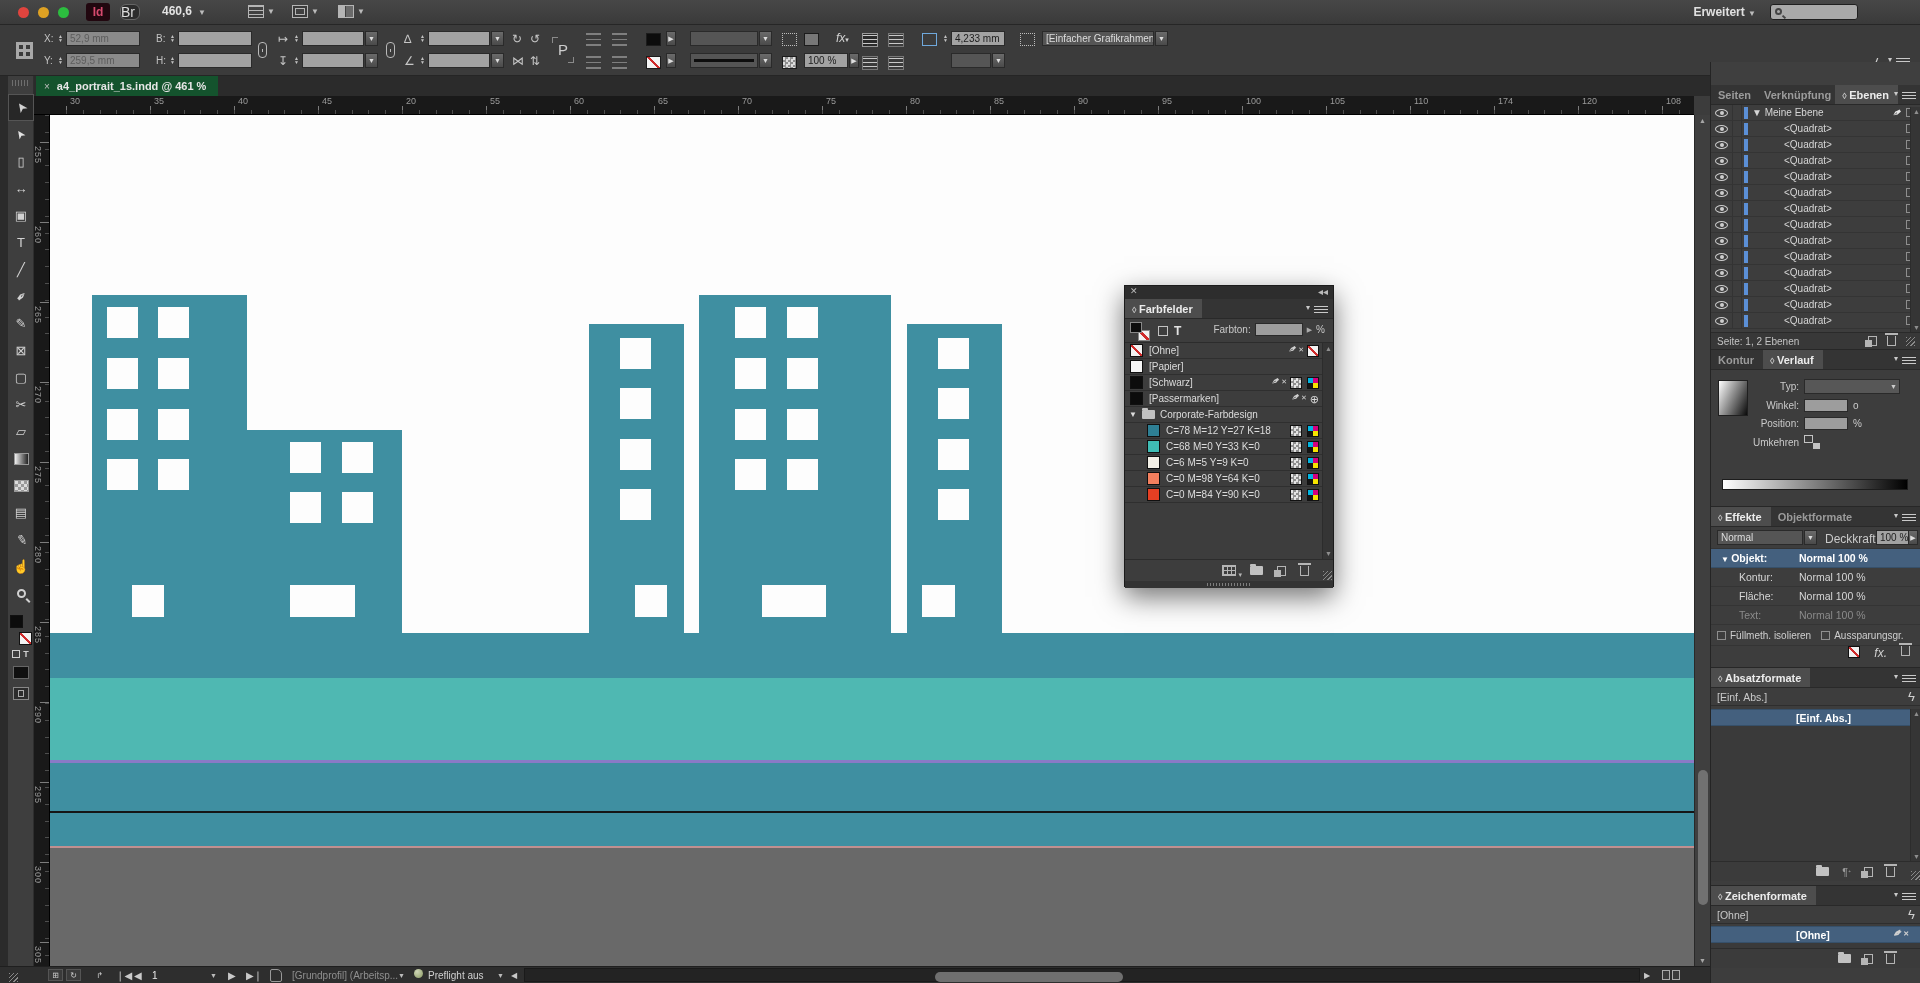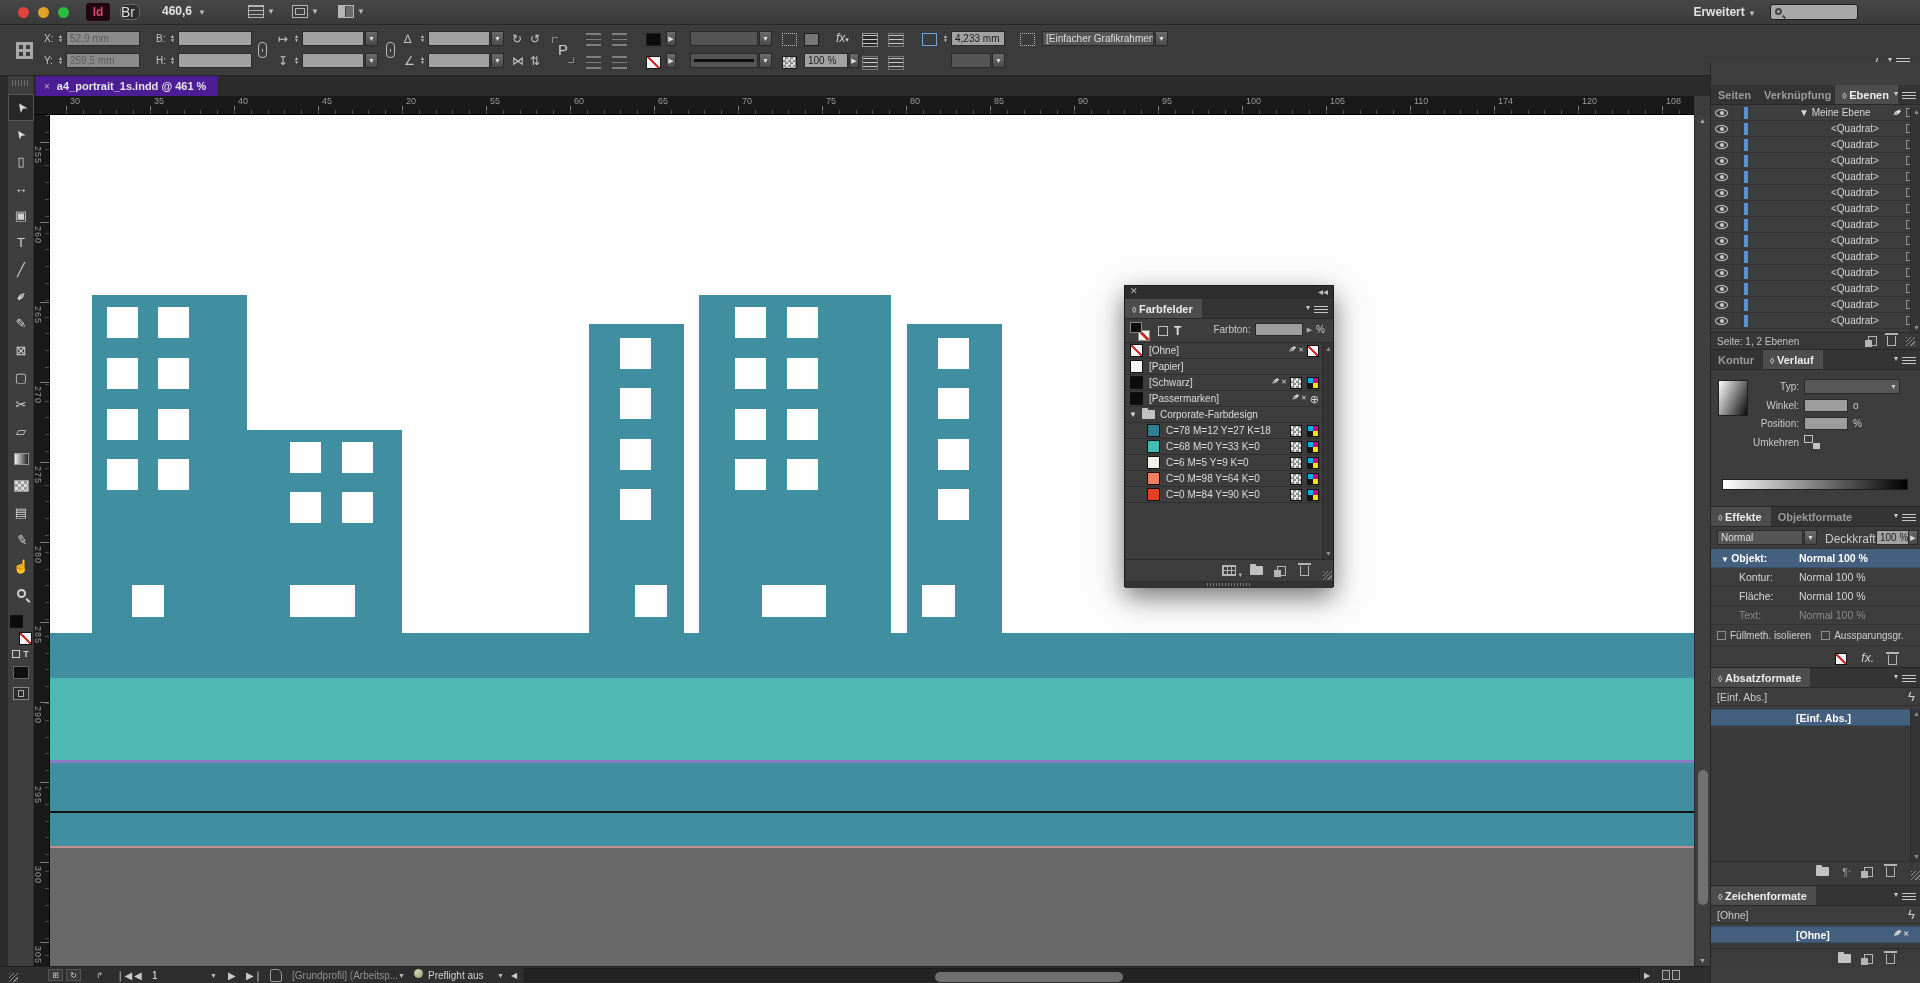--- a/index.html
+++ b/index.html
@@ -62,21 +62,21 @@
   .pbig::after { right:0; bottom:2px; border-right:1px solid #8a8a8a; border-bottom:1px solid #8a8a8a; }
   .fxtxt { font-style:italic; font-size:12px; color:#d2d2d2; }
   .dottedbx { position:absolute; width:15px; height:13px; border:1px dotted #bdbdbd; }
   .bolt { color:#cfcfcf; font-size:13px; }
   .pmenu { display:inline-block; width:14px; height:9px;
     background:repeating-linear-gradient(to bottom,#c9c9c9 0 1px,transparent 1px 3px); position:relative; }
   .pmenu::before { content:"▾"; position:absolute; left:-8px; top:-3px; font-size:8px; color:#c9c9c9; }
 
   
   .tabbar { position:absolute; left:0; top:76px; width:1710px; height:20px; background:#2b2b2b; }
-  .doctab { position:absolute; left:36px; top:0; height:20px; background:#4c1d95; color:#e6e6e6;
+  .doctab { position:absolute; left:36px; top:0; height:20px; background:#14532d; color:#e6e6e6;
     font-size:11px; font-weight:bold; line-height:20px; padding:0 12px 0 8px; }
   .doctab .x { color:#bdbdbd; font-weight:normal; margin-right:7px; font-size:10px; }
   .collarrows { position:absolute; left:6px; top:3px; color:#9a9a9a; font-size:9px; letter-spacing:-2px; }
 
   
   .hruler { position:absolute; left:34px; top:96px; width:1660px; height:19px; background:#191919;
     border-bottom:1px solid #000; overflow:hidden; }
   .hruler::after { content:""; position:absolute; left:32px; right:0; bottom:0; height:4px;
     background:repeating-linear-gradient(to right,#4e4e4e 0 1px,transparent 1px 16.8px); }
   .htick { position:absolute; bottom:0; height:9px; border-left:1px solid #7c7c7c; }
@@ -196,21 +196,21 @@
   .dock { position:absolute; left:1710px; top:62px; width:210px; height:921px; background:#3f3f3f;
     border-left:1px solid #242424; }
   .dpanel { position:absolute; left:0; width:210px; border-bottom:1px solid #272727; background:#3d3d3d; overflow:hidden; }
   .eye { display:inline-block; width:13px; height:8px; border:1px solid #cdcdcd; border-radius:50%; position:relative; }
   .eye::after { content:""; position:absolute; left:50%; top:50%; width:4px; height:4px; margin:-2px 0 0 -2px;
     background:#cdcdcd; border-radius:50%; }
   .lrow { height:16px; display:flex; align-items:center; border-bottom:1px solid #343434; font-size:10px; color:#d6d6d6; }
   .lrow .c1 { width:22px; text-align:center; border-right:1px solid #333; height:100%; display:flex; align-items:center; justify-content:center; }
   .lrow .c2 { width:9px; border-right:1px solid #333; height:100%; }
   .lrow .bar { width:4px; height:12px; background:#5b8fd6; margin:0 4px 0 2px; }
-  .lrow .nm { flex:1; white-space:nowrap; overflow:hidden;margin-left:47px; }
+  .lrow .nm { flex:1; white-space:nowrap; overflow:hidden; }
   .lrow .nm.indent { padding-left:32px; }
   .cbx { width:9px; height:9px; border:1px solid #8e8e8e; margin-right:6px; flex:none; }
   .lpen { color:#e8e8e8; font-size:12px; transform:scaleX(-1) rotate(35deg); margin-right:4px; }
   .lfooter { position:absolute; left:0; bottom:0; width:210px; height:17px; background:#383838;
     border-top:1px solid #2a2a2a; display:flex; align-items:center; font-size:10px; color:#c3c3c3;
     padding:0 6px; gap:10px; }
   .lfooter .sp { flex:1; }
   .lrail { position:absolute; right:0; top:22px; bottom:17px; width:11px; background:#353535; border-left:1px solid #2c2c2c; }
   .lrail .up { position:absolute; top:1px; left:2px; font-size:7px; color:#8e8e8e; }
   .lrail .dn { position:absolute; bottom:1px; left:2px; font-size:7px; color:#8e8e8e; }
@@ -923,21 +923,21 @@
       <div style="display:flex;gap:10px;align-items:center;height:20px;padding-left:6px">
         <span class="echk">
             <span class="cbx" style="margin:0"></span>
             <span>Füllmeth. isolieren</span>
           </span>
         <span class="echk">
             <span class="cbx" style="margin:0"></span>
             <span>Aussparungsgr.</span>
           </span>
       </div>
-      <div style="display:flex;justify-content:flex-end;align-items:flex-end;gap:14px;height:20px;padding-right:24px;border-top:1px solid #343434">
+      <div style="display:flex;justify-content:flex-end;align-items:flex-start;gap:14px;height:20px;padding-right:11px;border-top:1px solid #343434">
         <span class="ic-none"></span>
         <span class="fxtxt">fx.</span>
         <span class="i-trash"></span>
       </div>
     </div>
 
     <div class="dpanel" style="top:606px;height:218px">
       <div class="ptabstrip">
         <span class="ptab active">Absatzformate</span>
         <span class="ptabmenu"><span class="pmenu"></span></span>

